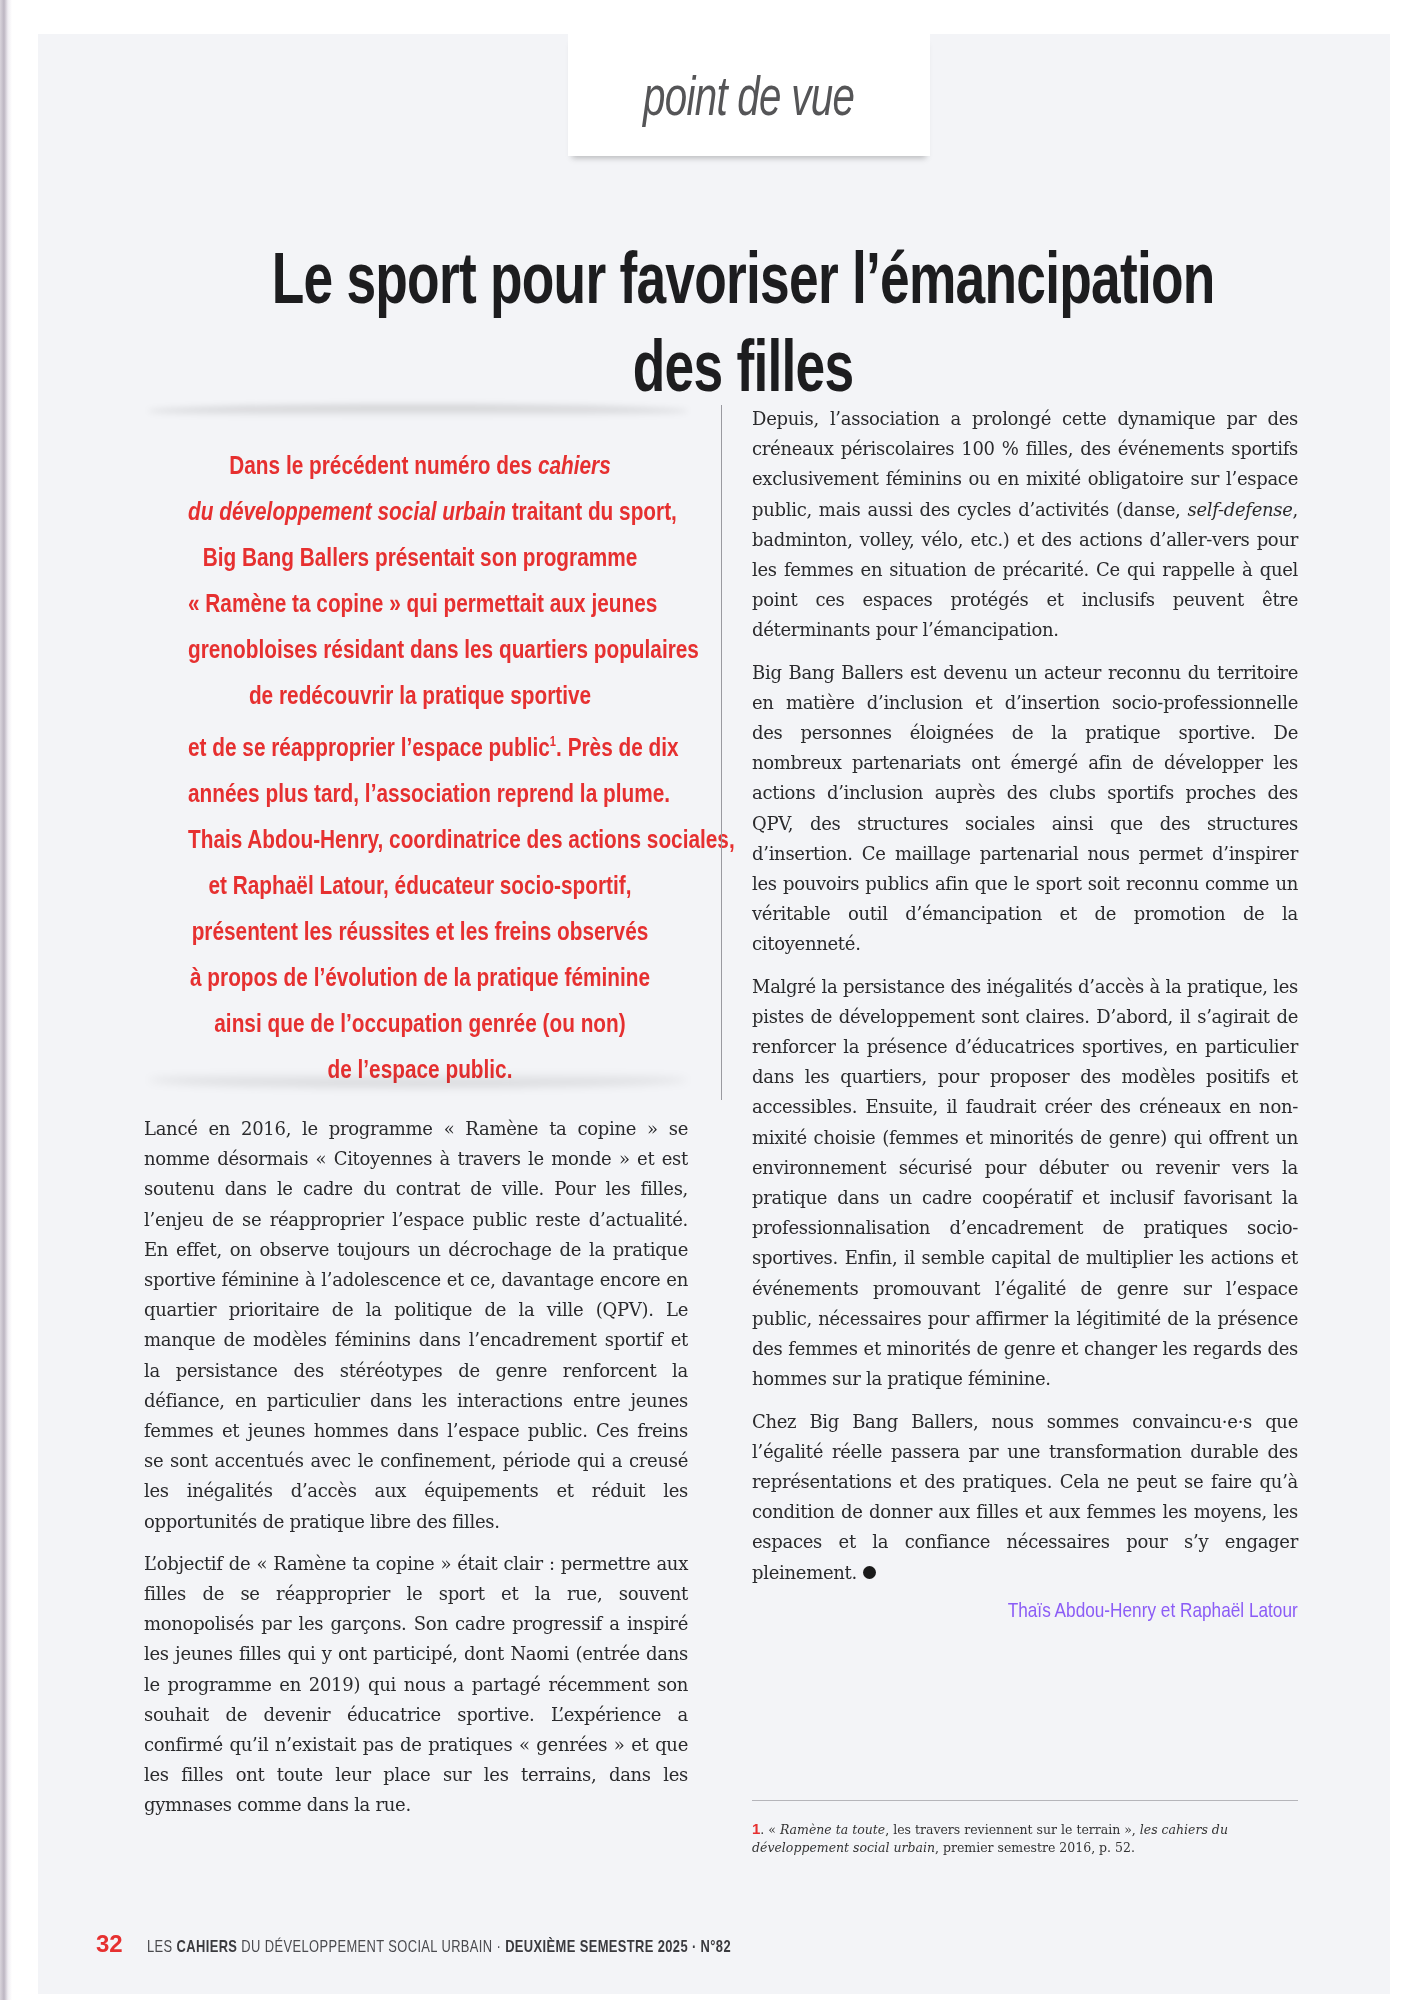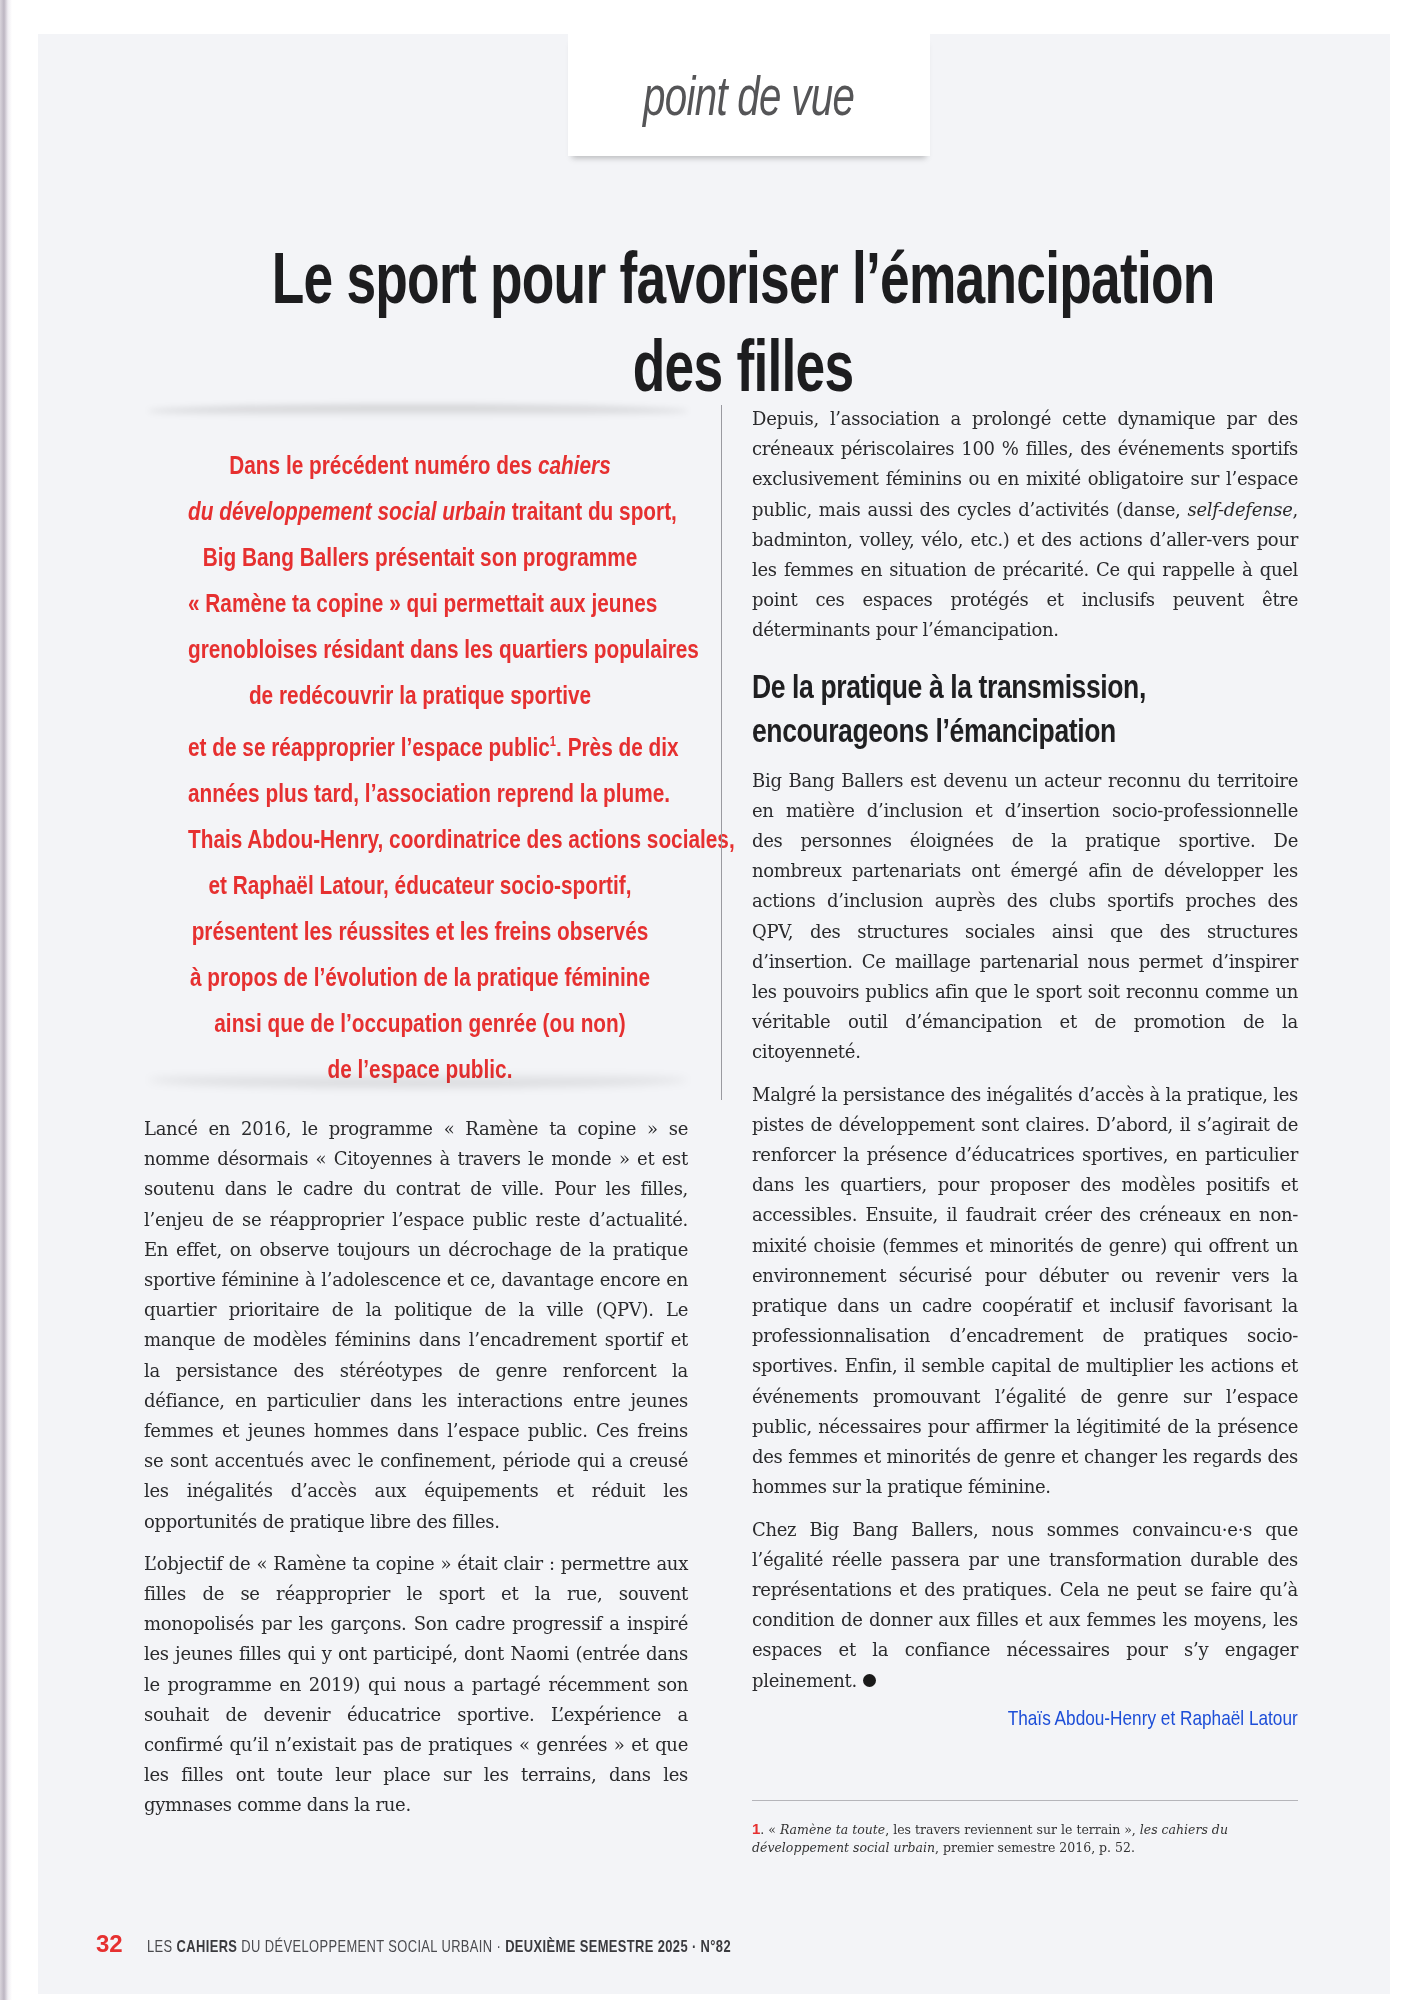--- a/index.html
+++ b/index.html
@@ -71,21 +71,21 @@
     .col-right { position: absolute; left: 752px; top: 404px; width: 546px; }
     .subhead {
       font-family: "Liberation Sans", sans-serif; font-weight: 700;
       font-size: 34px; line-height: 44px; color: #1f1f21;
       margin: 18px 0 14px 0; letter-spacing: -0.5px;
     }
     .subhead span { display: block; white-space: nowrap; transform: scaleX(0.78); transform-origin: left; }
     .bullet-end { display: inline-block; width: 13px; height: 13px; border-radius: 50%; background: #1a1a1a; margin-left: 6px; vertical-align: 0; }
     .signature {
       text-align: right; font-family: "Liberation Sans", sans-serif;
-      font-size: 21px; color: #1d4ed8; margin-top: -2px;
+      font-size: 21px; color: #8b5cf6; margin-top: -2px;
     }
     .signature span { display: inline-block; transform: scaleX(0.82); transform-origin: right; white-space: nowrap; }
     .footnote-rule {
       position: absolute; left: 752px; top: 1800px; width: 546px; height: 1px; background: #b5b5ba;
     }
     .footnote {
       position: absolute; left: 752px; top: 1820px; width: 560px;
       font-family: "DejaVu Serif", serif; font-size: 12.5px; line-height: 18px; color: #333;
     }
     .footnote .num { color: #e63030; font-weight: 700; font-family: "Liberation Sans", sans-serif; font-size: 15px; }
@@ -138,24 +138,20 @@
 
 <div class="col-divider"></div>
 
 <div class="col-left">
   <p class="body-text">Lancé en 2016, le programme « Ramène ta copine » se nomme désormais « Citoyennes à travers le monde » et est soutenu dans le cadre du contrat de ville. Pour les filles, l’enjeu de se réapproprier l’espace public reste d’actualité. En effet, on observe toujours un décrochage de la pratique sportive féminine à l’adolescence et ce, davantage encore en quartier prioritaire de la politique de la ville (QPV). Le manque de modèles féminins dans l’encadrement sportif et la persistance des stéréotypes de genre renforcent la défiance, en particulier dans les interactions entre jeunes femmes et jeunes hommes dans l’espace public. Ces freins se sont accentués avec le confinement, période qui a creusé les inégalités d’accès aux équipements et réduit les opportunités de pratique libre des filles.</p>
   <p class="body-text">L’objectif de « Ramène ta copine » était clair : permettre aux filles de se réapproprier le sport et la rue, souvent monopolisés par les garçons. Son cadre progressif a inspiré les jeunes filles qui y ont participé, dont Naomi (entrée dans le programme en 2019) qui nous a partagé récemment son souhait de devenir éducatrice sportive. L’expérience a confirmé qu’il n’existait pas de pratiques « genrées » et que les filles ont toute leur place sur les terrains, dans les gymnases comme dans la rue.</p>
 </div>
 
 <div class="col-right">
   <p class="body-text"><span>Depuis, l’association a prolongé cette dynamique par des créneaux périscolaires 100 % filles, des événements sportifs exclusivement féminins ou en mixité obligatoire sur l’espace public, mais aussi des cycles d’activités (danse, </span><em>self-defense</em><span>, badminton, volley, vélo, etc.) et des actions d’aller-vers pour les femmes en situation de précarité. Ce qui rappelle à quel point ces espaces protégés et inclusifs peuvent être déterminants pour l’émancipation.</span></p>
-  <h2 class="subhead">
-    <span>De la pratique à la transmission,</span>
-    <span>encourageons l’émancipation</span>
-  </h2>
   <p class="body-text">Big Bang Ballers est devenu un acteur reconnu du territoire en matière d’inclusion et d’insertion socio-professionnelle des personnes éloignées de la pratique sportive. De nombreux partenariats ont émergé afin de développer les actions d’inclusion auprès des clubs sportifs proches des QPV, des structures sociales ainsi que des structures d’insertion. Ce maillage partenarial nous permet d’inspirer les pouvoirs publics afin que le sport soit reconnu comme un véritable outil d’émancipation et de promotion de la citoyenneté.</p>
   <p class="body-text">Malgré la persistance des inégalités d’accès à la pratique, les pistes de développement sont claires. D’abord, il s’agirait de renforcer la présence d’éducatrices sportives, en particulier dans les quartiers, pour proposer des modèles positifs et accessibles. Ensuite, il faudrait créer des créneaux en non-mixité choisie (femmes et minorités de genre) qui offrent un environnement sécurisé pour débuter ou revenir vers la pratique dans un cadre coopératif et inclusif favorisant la professionnalisation d’encadrement de pratiques socio-sportives. Enfin, il semble capital de multiplier les actions et événements promouvant l’égalité de genre sur l’espace public, nécessaires pour affirmer la légitimité de la présence des femmes et minorités de genre et changer les regards des hommes sur la pratique féminine.</p>
   <p class="body-text" style="text-align:justify;text-align-last:left;"><span>Chez Big Bang Ballers, nous sommes convaincu·e·s que l’égalité réelle passera par une transformation durable des représentations et des pratiques. Cela ne peut se faire qu’à condition de donner aux filles et aux femmes les moyens, les espaces et la confiance nécessaires pour s’y engager pleinement.</span><span class="bullet-end"></span></p>
   <div class="signature"><span>Thaïs Abdou-Henry et Raphaël Latour</span></div>
 </div>
 
 <div class="footnote-rule"></div>
 <div class="footnote">
   <span class="num">1</span><span>. </span><span>« </span><em>Ramène ta toute</em><span>, les travers reviennent sur le terrain », </span><em>les cahiers du développement social urbain</em><span>, premier semestre 2016, p. 52.</span>
 </div>

